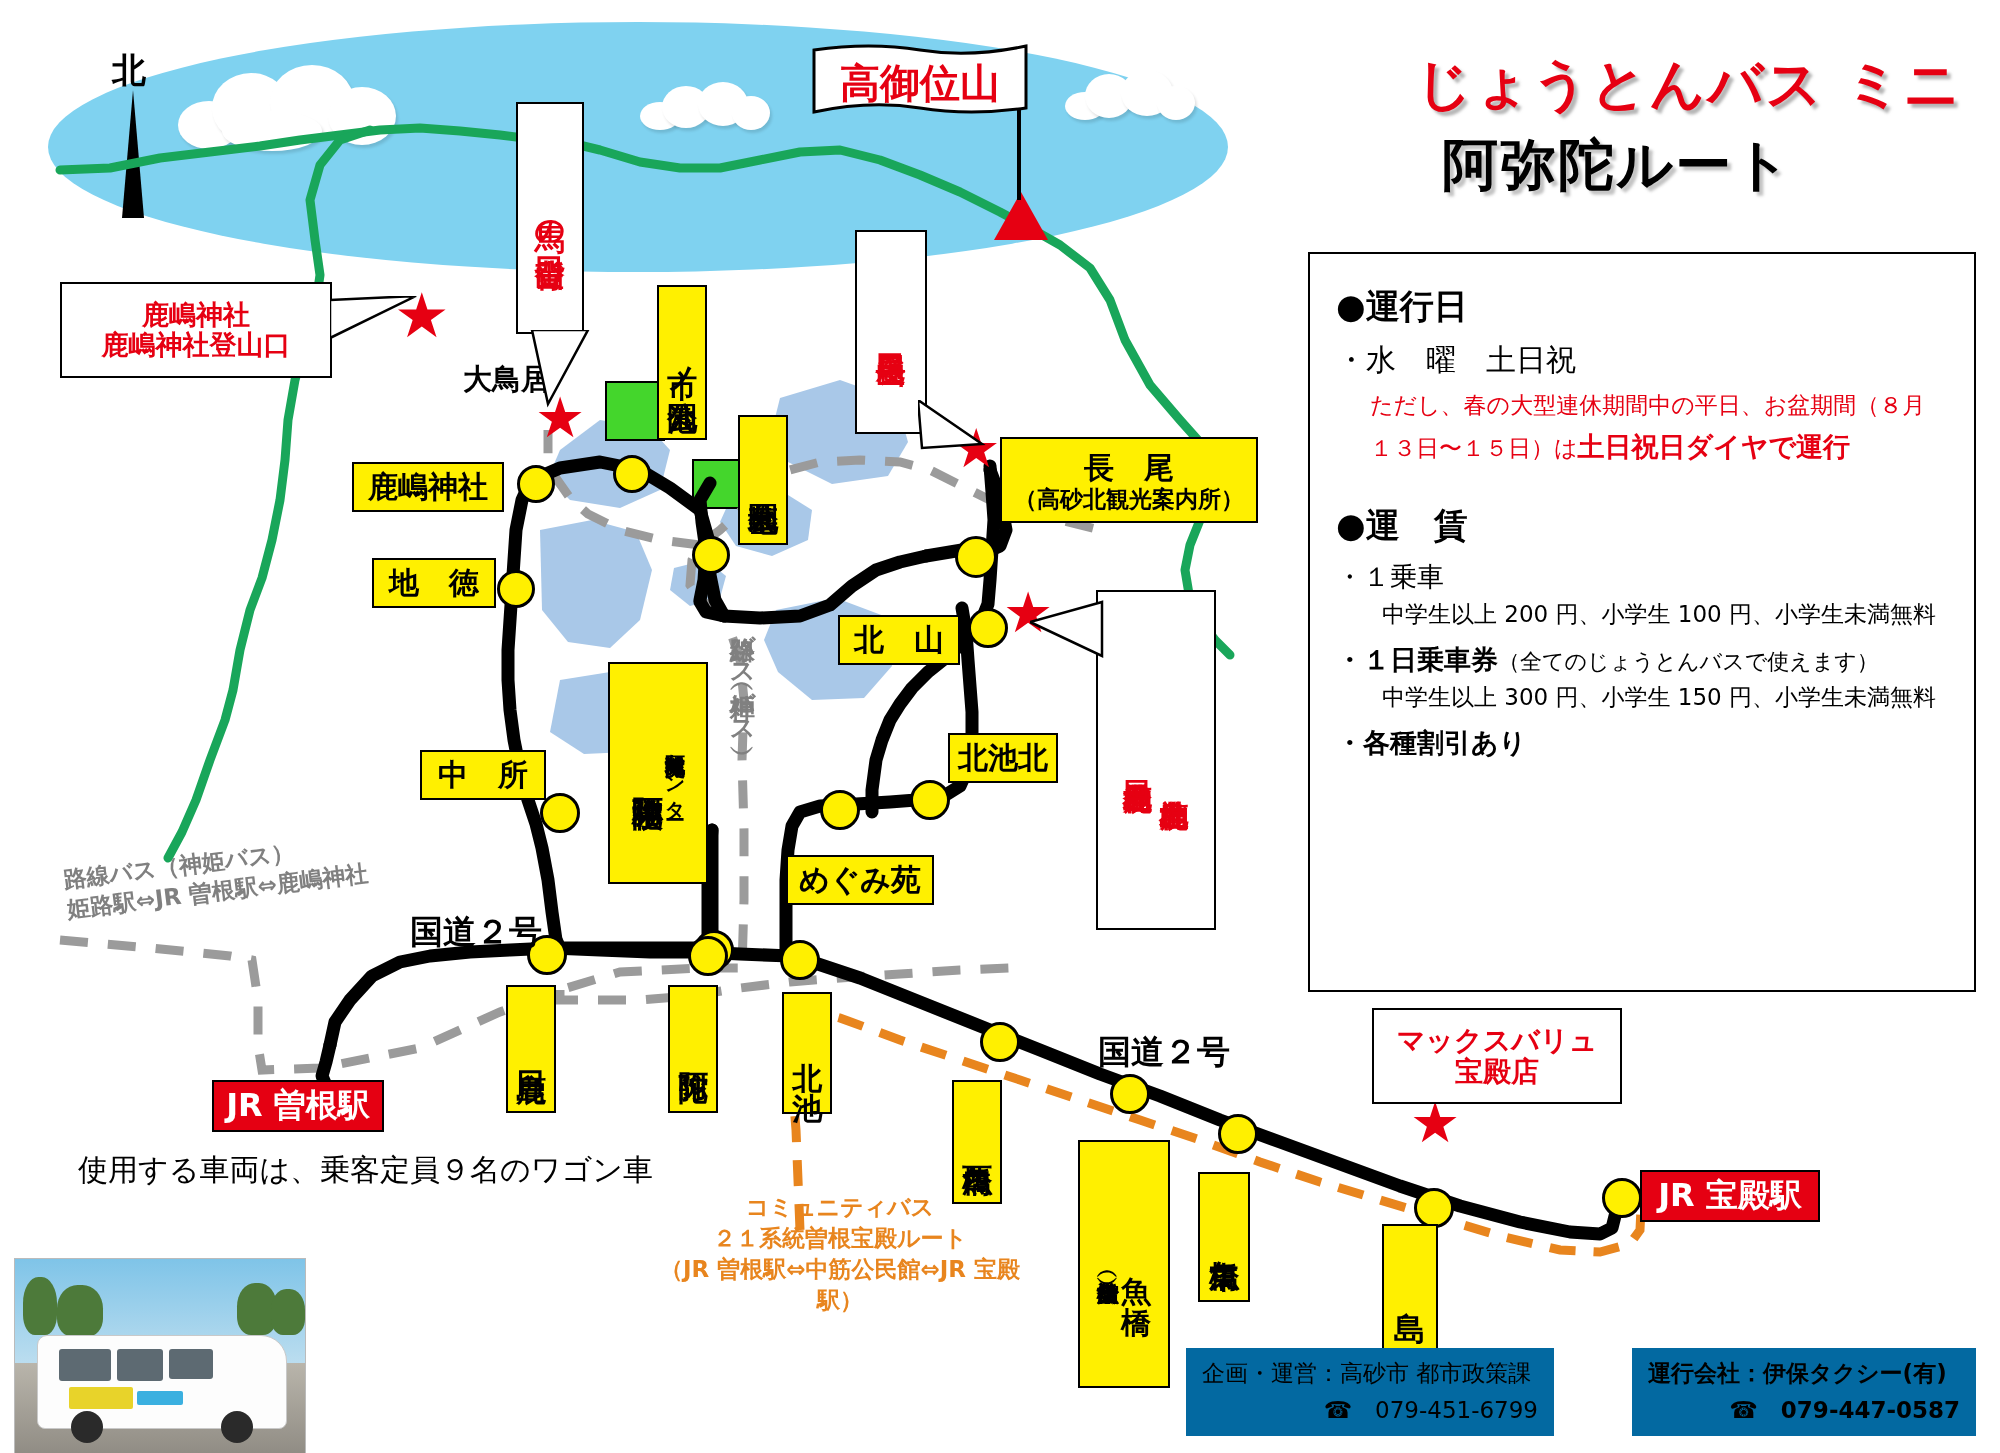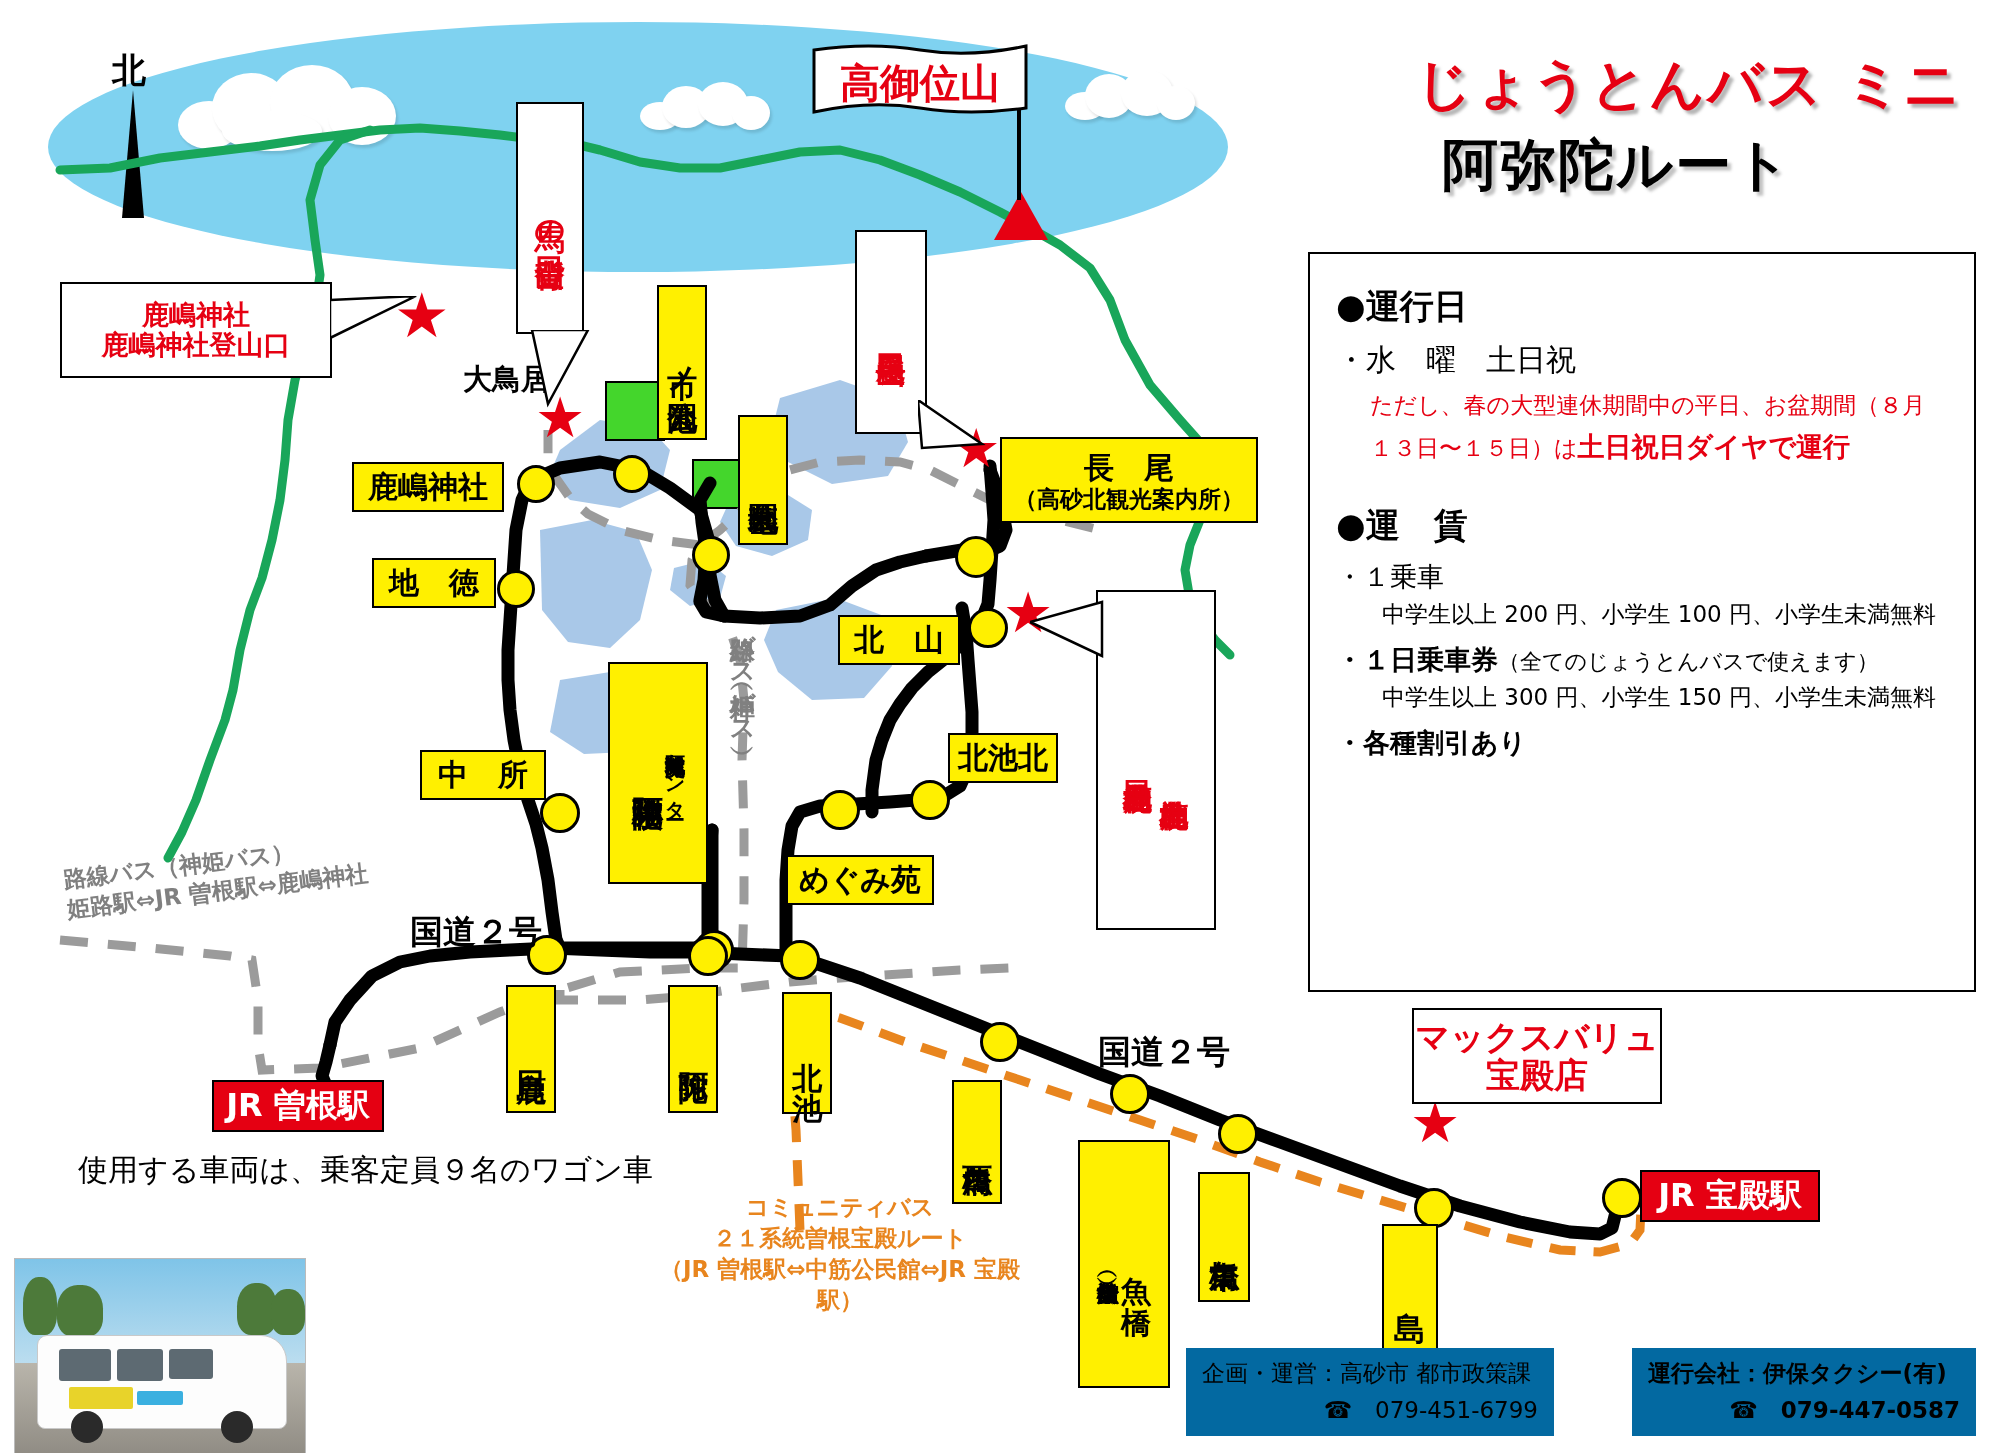--- a/index.html
+++ b/index.html
@@ -242,21 +242,21 @@
   </svg>
 
   <div class="abs callout" style="left:1096px;top:590px;width:120px;height:340px;font-size:29px;padding:8px 0;">
     <span class="vlabel" style="margin-right:4px;">北山鹿島神社登山口</span>
     <span class="vlabel" style="margin-top:34px;">北山鹿島神社</span>
   </div>
   <svg class="abs" style="left:1030px;top:600px;" width="76" height="90">
     <polygon points="72,2 0,22 72,56" fill="#fff" stroke="#000" stroke-width="2.5"></polygon>
   </svg>
 
-  <div class="abs callout" style="left:1372px;top:1008px;width:250px;height:96px;font-size:34px;margin-left:40px;">
+  <div class="abs callout" style="left:1372px;top:1008px;width:250px;height:96px;font-size:28px;">
     <span style="white-space:pre-line;">マックスバリュ
 宝殿店</span>
   </div>
 
   <div class="abs ylabel vlabel" style="left:657px;top:285px;width:50px;height:155px;font-size:30px;">
     <span>市ノ池公園</span>
   </div>
 
   <div class="abs ylabel vlabel" style="left:738px;top:415px;width:50px;height:130px;font-size:30px;">
     <span>公園墓地</span>

